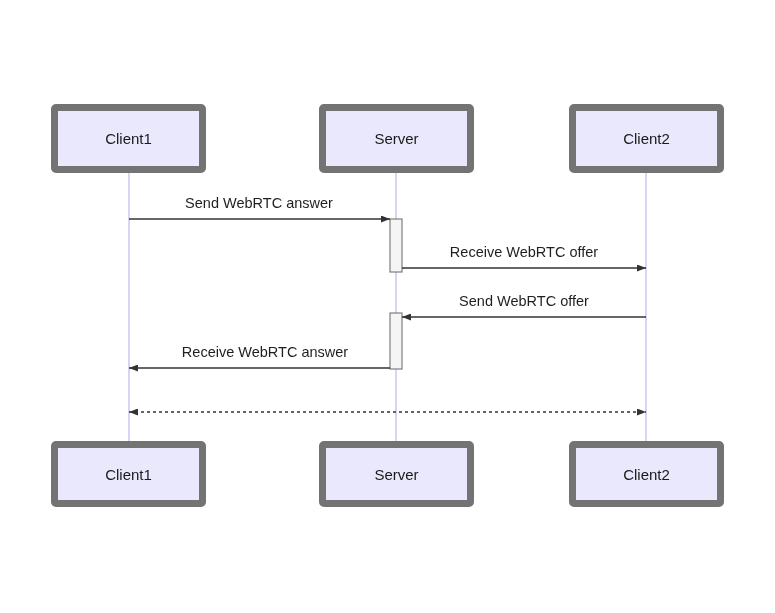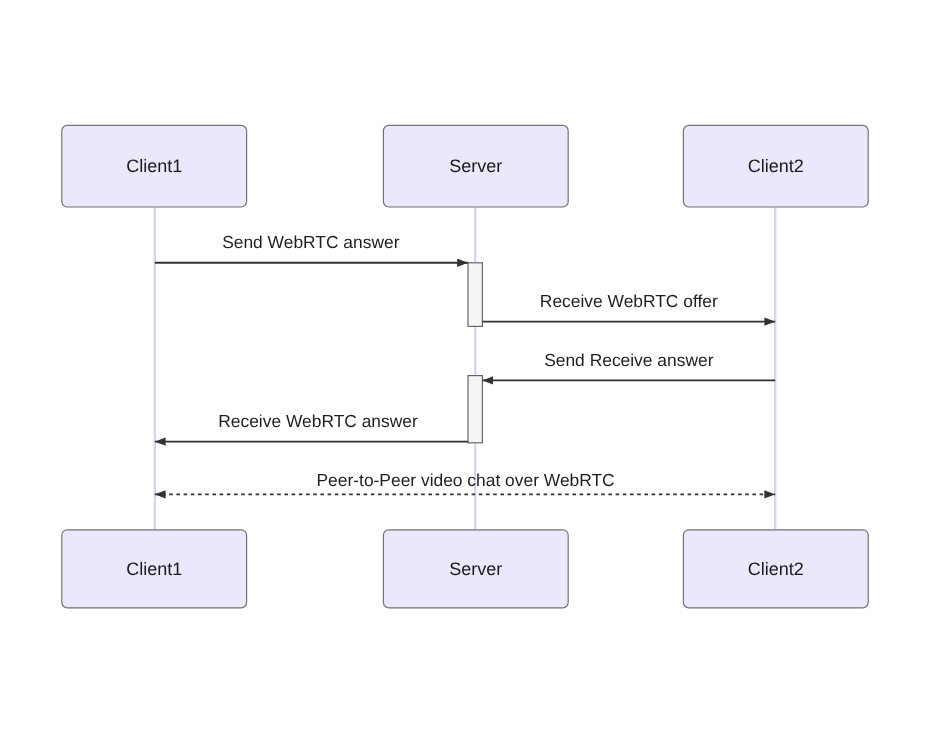--- a/index.html
+++ b/index.html
@@ -23,21 +23,21 @@
     position: absolute;
     top: 0;
     left: 0;
     width: 775px;
     height: 613px;
   }
   .participant-box {
     position: absolute;
     box-sizing: border-box;
     background: #e9e8fc;
-    border: 1px solid #737373;
+    border: 7px solid #737373;
     border-radius: 5px;
     display: flex;
     align-items: center;
     justify-content: center;
   }
   .participant-label {
     font-family: "Liberation Sans", sans-serif;
     font-size: 15px;
     color: #1a1a1a;
     line-height: 1;
@@ -114,19 +114,18 @@
   </div>
 
   <div class="participant-box" style="left:569px; top:441px; width:155px; height:66px;">
     <span class="participant-label">Client2</span>
   </div>
 
   <div class="msg-label" style="left:259px; top:196px;">Send WebRTC answer</div>
 
   <div class="msg-label" style="left:524px; top:245px;">Receive WebRTC offer</div>
 
-  <div class="msg-label" style="left:524px; top:294px;">Send Receive answer</div>
+  <div class="msg-label" style="left:524px; top:294px;">Send WebRTC offer</div>
 
   <div class="msg-label" style="left:265px; top:345px;text-align:center;">Receive WebRTC answer</div>
 
-  <div class="msg-label" style="left:388px; top:394px;">Peer-to-Peer video chat over WebRTC</div>
 
 </div>
 
 </body></html>

